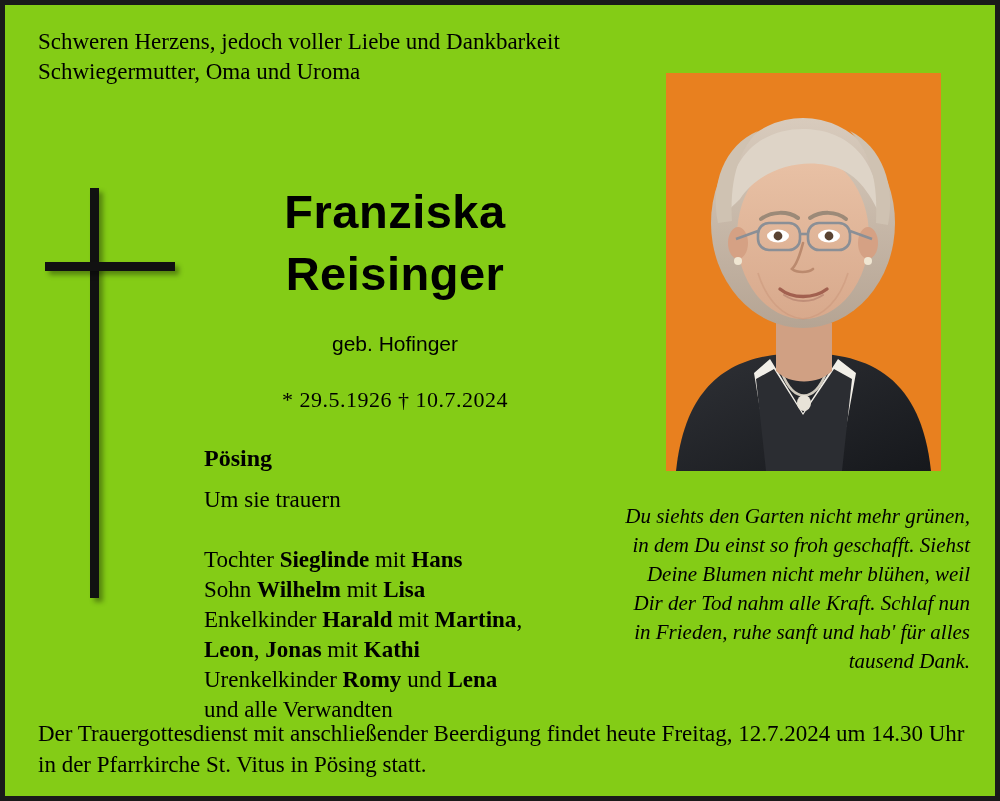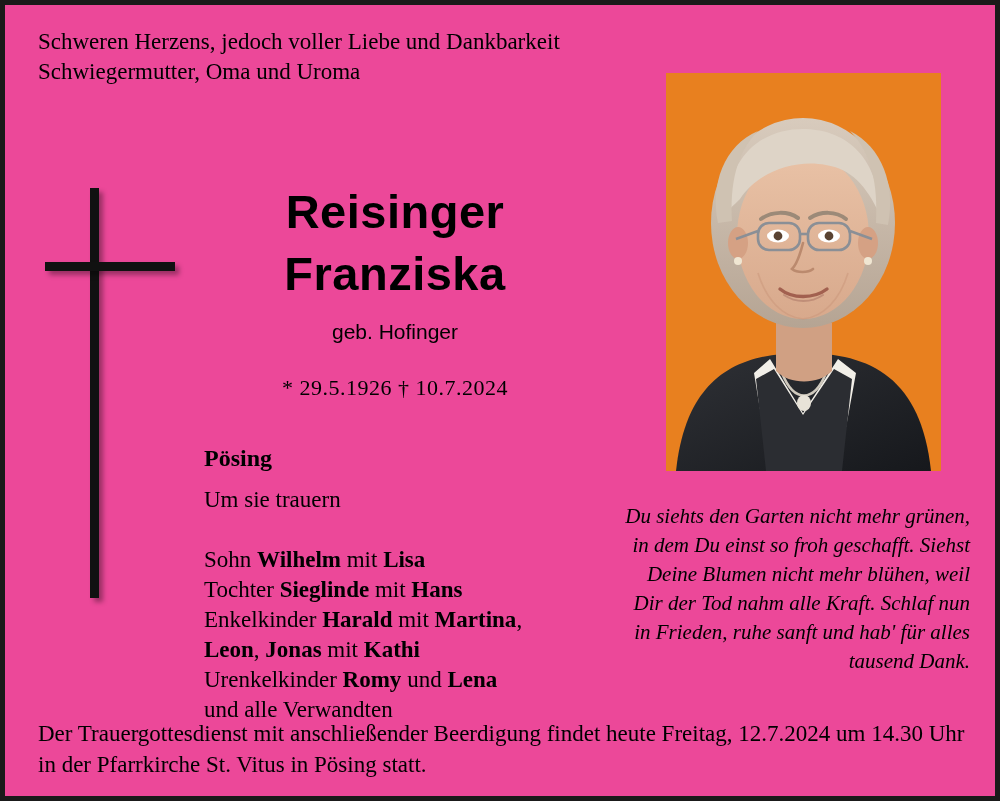--- a/index.html
+++ b/index.html
@@ -13,21 +13,21 @@
     font-family: "Liberation Serif", serif;
     color: #000000;
     overflow: hidden;
   }
   .page {
     position: relative;
     width: 1000px;
     height: 801px;
     box-sizing: border-box;
     border: 5px solid #1a1a1a;
-    background: #ec4899;
+    background: #84cc16;
   }
   .inner {
     position: relative;
     width: 100%;
     height: 100%;
   }
 
   
   .intro {
     position: absolute;
@@ -77,21 +77,21 @@
     text-align: center;
   }
   .name-line {
     font-family: "Liberation Sans", sans-serif;
     font-weight: bold;
     font-size: 47px;
     line-height: 62px;
     letter-spacing: 0.5px;
   }
   .maiden {
-    margin-top: 14px;
+    margin-top: 26px;
     font-family: "Liberation Sans", sans-serif;
     font-size: 21px;
     line-height: 26px;
   }
   .dates {
     margin-top: 30px;
     font-family: "Liberation Serif", serif;
     font-size: 22px;
     letter-spacing: 0.5px;
   }
@@ -165,32 +165,32 @@
       <div>Schweren Herzens, jedoch voller Liebe und Dankbarkeit</div>
       <div>Schwiegermutter, Oma und Uroma</div>
     </div>
 
     <div class="cross-wrap">
       <div class="cross-v"></div>
       <div class="cross-h"></div>
     </div>
 
     <div class="name-block">
+      <div class="name-line">Franziska</div>
       <div class="name-line">Reisinger</div>
-      <div class="name-line">Franziska</div>
       <div class="maiden">geb. Hofinger</div>
       <div class="dates">* 29.5.1926   † 10.7.2024</div>
     </div>
 
     <div class="place">Pösing</div>
 
     <div class="mourners">
       <div class="lead">Um sie trauern</div>
+      <div>Tochter <b>Sieglinde</b> mit <b>Hans</b></div>
       <div>Sohn <b>Wilhelm</b> mit <b>Lisa</b></div>
-      <div>Tochter <b>Sieglinde</b> mit <b>Hans</b></div>
       <div>Enkelkinder <b>Harald</b> mit <b>Martina</b>,</div>
       <div><b>Leon</b>, <b>Jonas</b> mit <b>Kathi</b></div>
       <div>Urenkelkinder <b>Romy</b> und <b>Lena</b></div>
       <div>und alle Verwandten</div>
     </div>
 
     <div class="photo">
       <svg width="275" height="398" viewBox="0 0 275 398">
         <defs>
           <linearGradient id="hairg" x1="0" y1="0" x2="0" y2="1">

